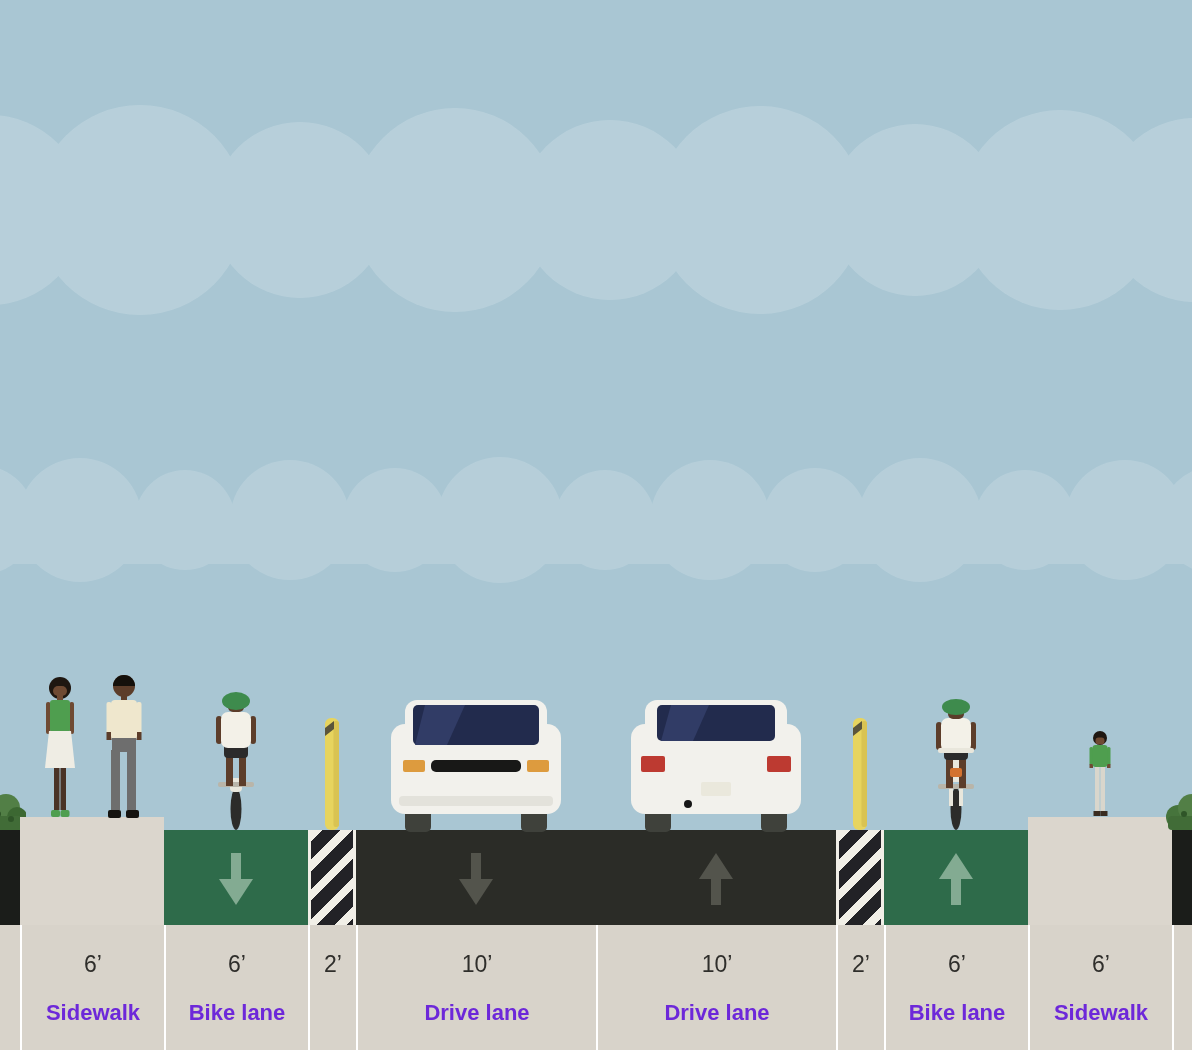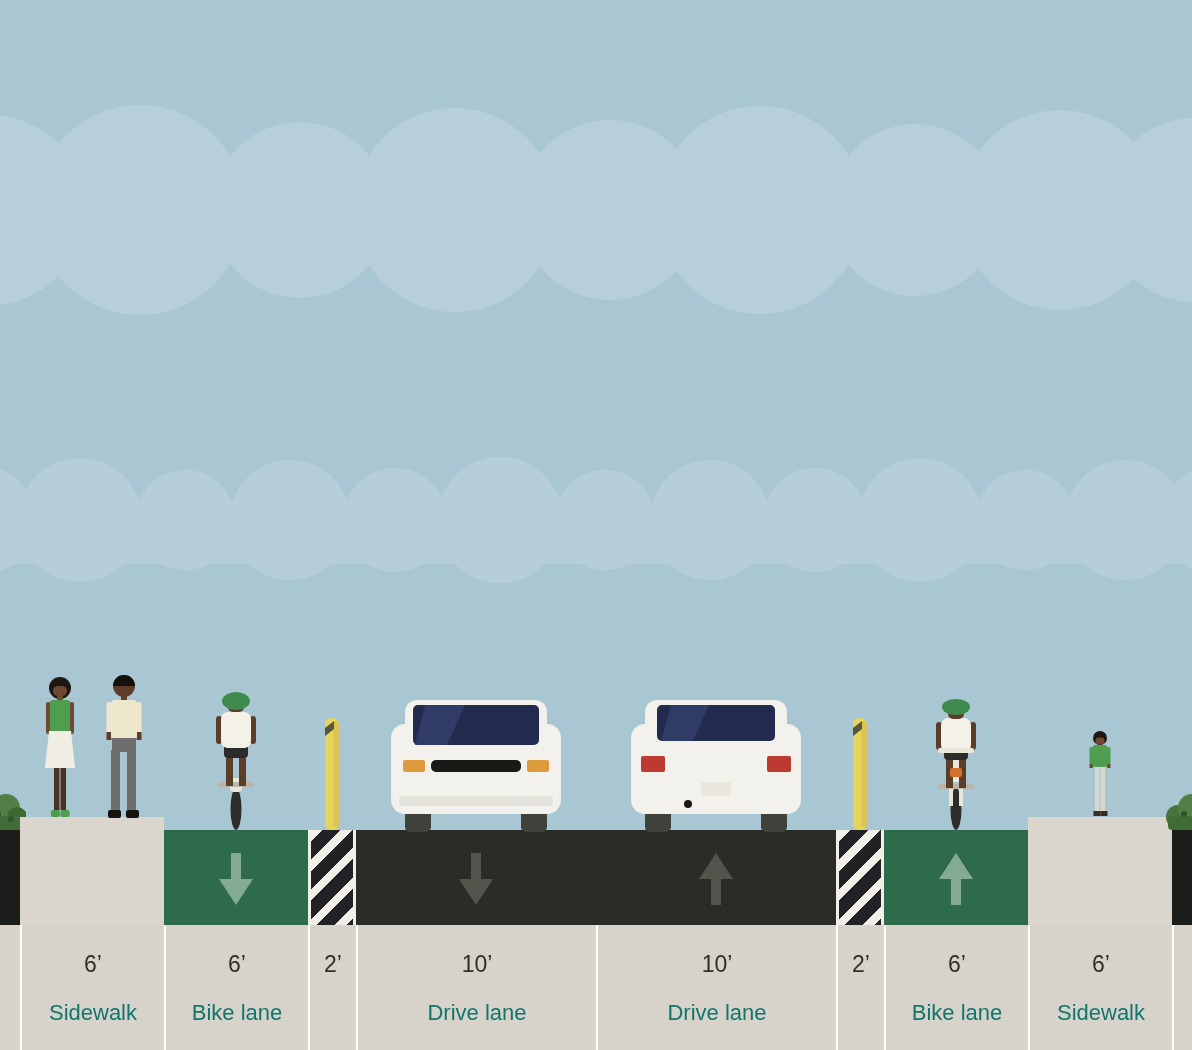--- a/index.html
+++ b/index.html
@@ -26,21 +26,21 @@
 
   .arrow-drive { fill:#53544c; }
   .arrow-bike  { fill:#83ab92; }
 
   .ruler { position:absolute; left:0; bottom:0; width:1192px; height:125px;
            display:flex; background:#d8d3ca; }
   .ruler-cell { display:flex; flex-direction:column; align-items:center;
                 padding-top:26px; gap:22px; height:125px; }
   .ruler-cell + .ruler-cell { border-left:2px solid #ffffff; }
   .width-label { font-size:23px; font-weight:500; color:#2f2e2b; white-space:nowrap; }
-  .name-label  { font-size:22px; font-weight:400; color:#0f766e; white-space:nowrap; }
+  .name-label  { font-size:22px; font-weight:700; color:#6d28d9; white-space:nowrap; }
 </style>
 </head>
 <body>
 
 <div class="scene">
 
   <svg class="cloud-layer" width="1192" height="600" viewBox="0 0 1192 600">
     <g opacity="0.17" fill="#ffffff">
       <rect x="0" y="208" width="1192" height="52"></rect>
       <circle cx="-10" cy="210" r="95"></circle>

